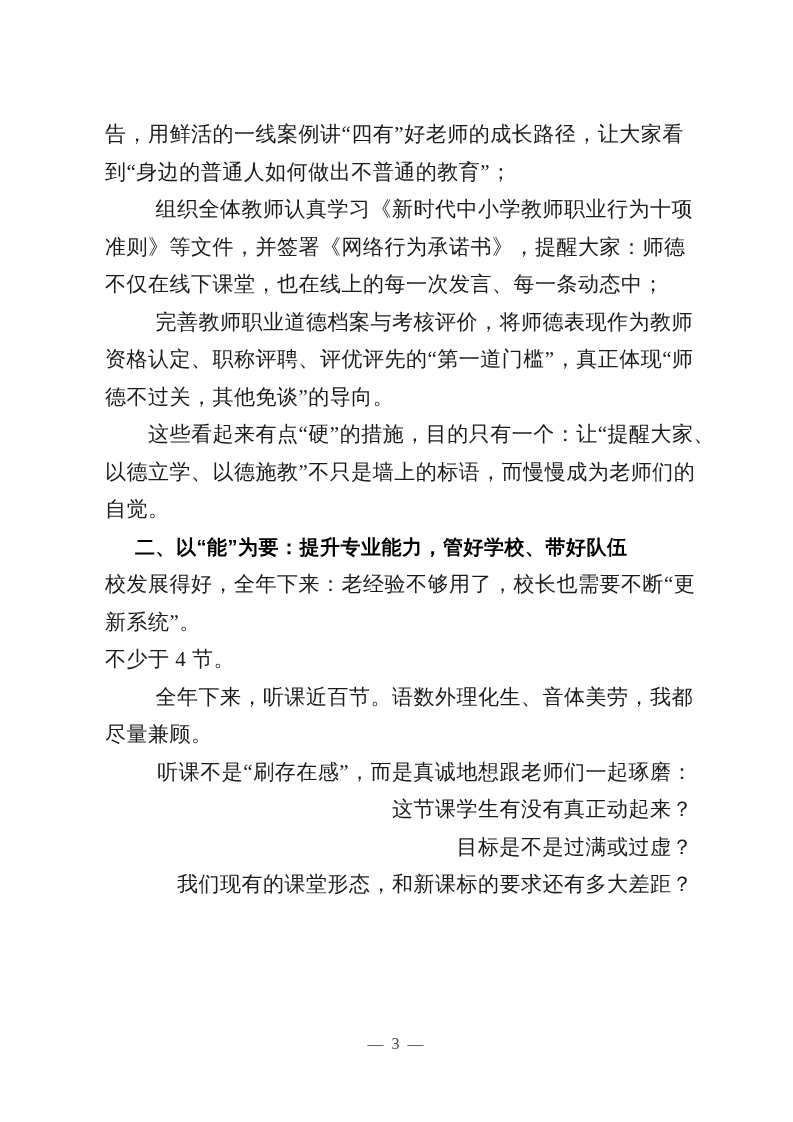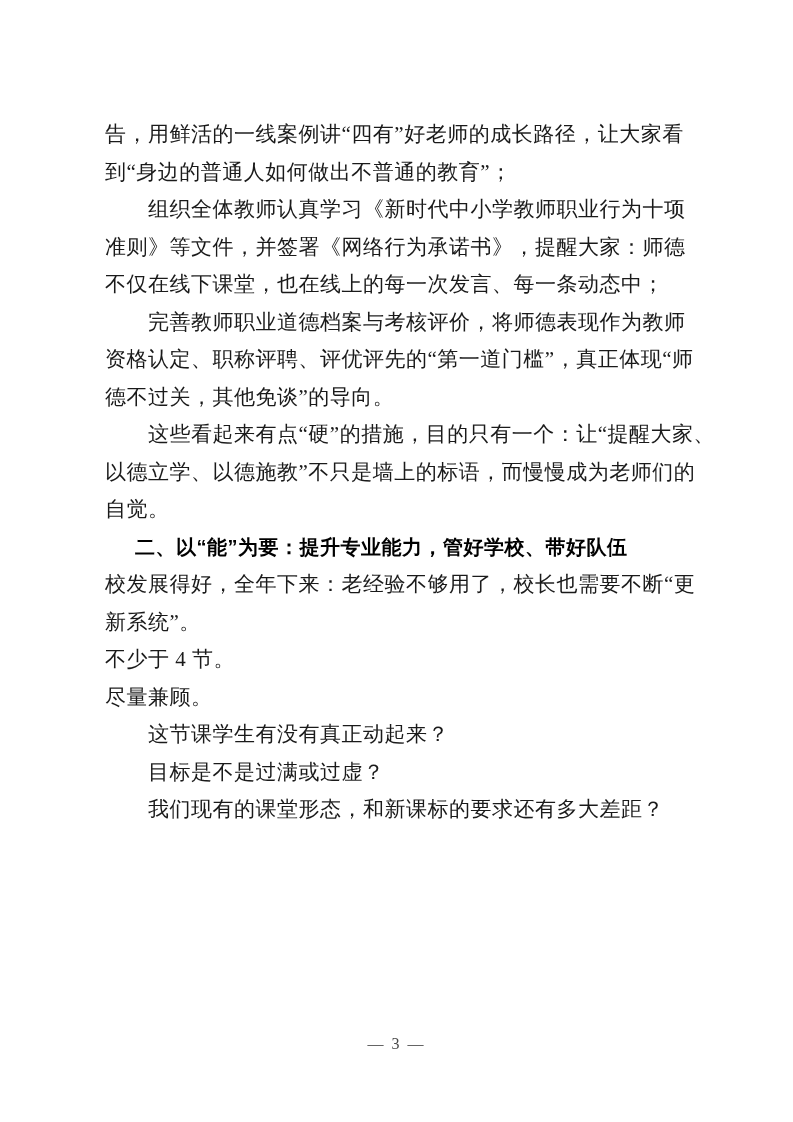--- a/index.html
+++ b/index.html
@@ -25,20 +25,21 @@
   .line {
     height: 37.5px;
     line-height: 37.5px;
     font-size: 21px;
     color: #1a1a1a;
     white-space: nowrap;
     letter-spacing: 0.5px;
   }
   .line.indent {
     padding-left: 43px;
+    text-align: right;
   }
   .line.heading {
     font-family: "Liberation Sans", "DejaVu Sans", sans-serif;
     font-weight: bold;
     font-size: 20px;
     color: #000000;
     padding-left: 30px;
     letter-spacing: 0.5px;
   }
   .footer {
@@ -67,19 +68,21 @@
       <div class="line body indent">完善教师职业道德档案与考核评价，将师德表现作为教师</div>
       <div class="line body">资格认定、职称评聘、评优评先的“第一道门槛”，真正体现“师</div>
       <div class="line body">德不过关，其他免谈”的导向。</div>
       <div class="line body indent">这些看起来有点“硬”的措施，目的只有一个：让“提醒大家、</div>
       <div class="line body">以德立学、以德施教”不只是墙上的标语，而慢慢成为老师们的</div>
       <div class="line body">自觉。</div>
       <div class="line heading">二、以“能”为要：提升专业能力，管好学校、带好队伍</div>
       <div class="line body">校发展得好，全年下来：老经验不够用了，校长也需要不断“更</div>
       <div class="line body">新系统”。</div>
       <div class="line body">不少于 4 节。</div>
+      <div class="line body indent">全年下来，听课近百节。语数外理化生、音体美劳，我都</div>
       <div class="line body">尽量兼顾。</div>
+      <div class="line body indent">听课不是“刷存在感”，而是真诚地想跟老师们一起琢磨：</div>
       <div class="line body indent">这节课学生有没有真正动起来？</div>
       <div class="line body indent">目标是不是过满或过虚？</div>
       <div class="line body indent">我们现有的课堂形态，和新课标的要求还有多大差距？</div>
     </div>
   <div class="footer">— 3 —</div>
 </div>
 
 </body></html>

